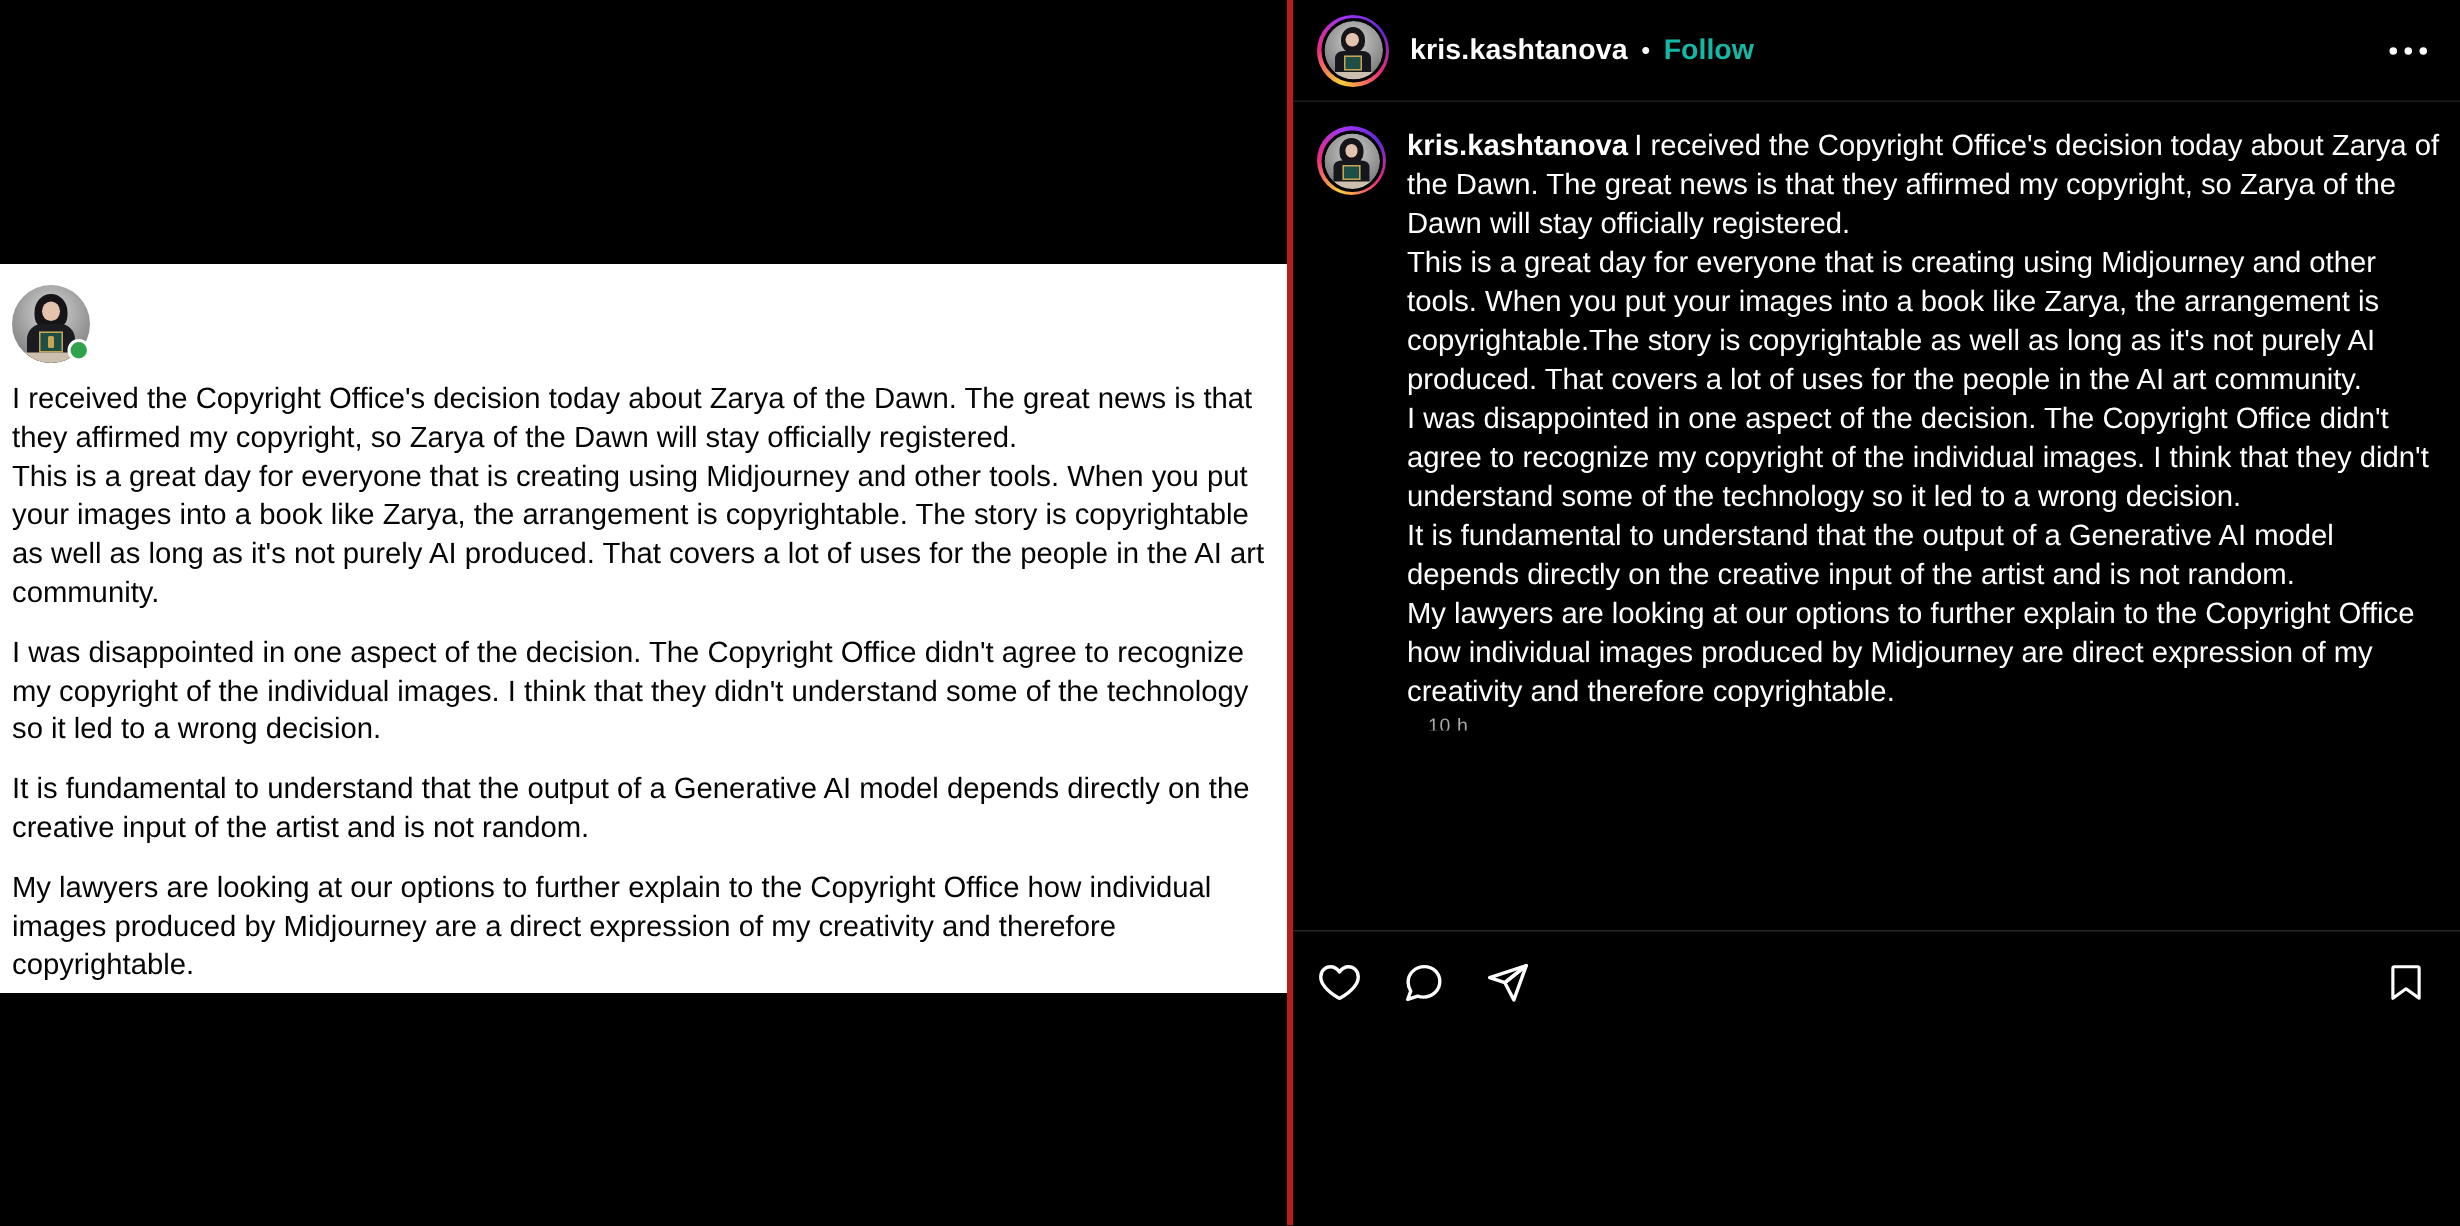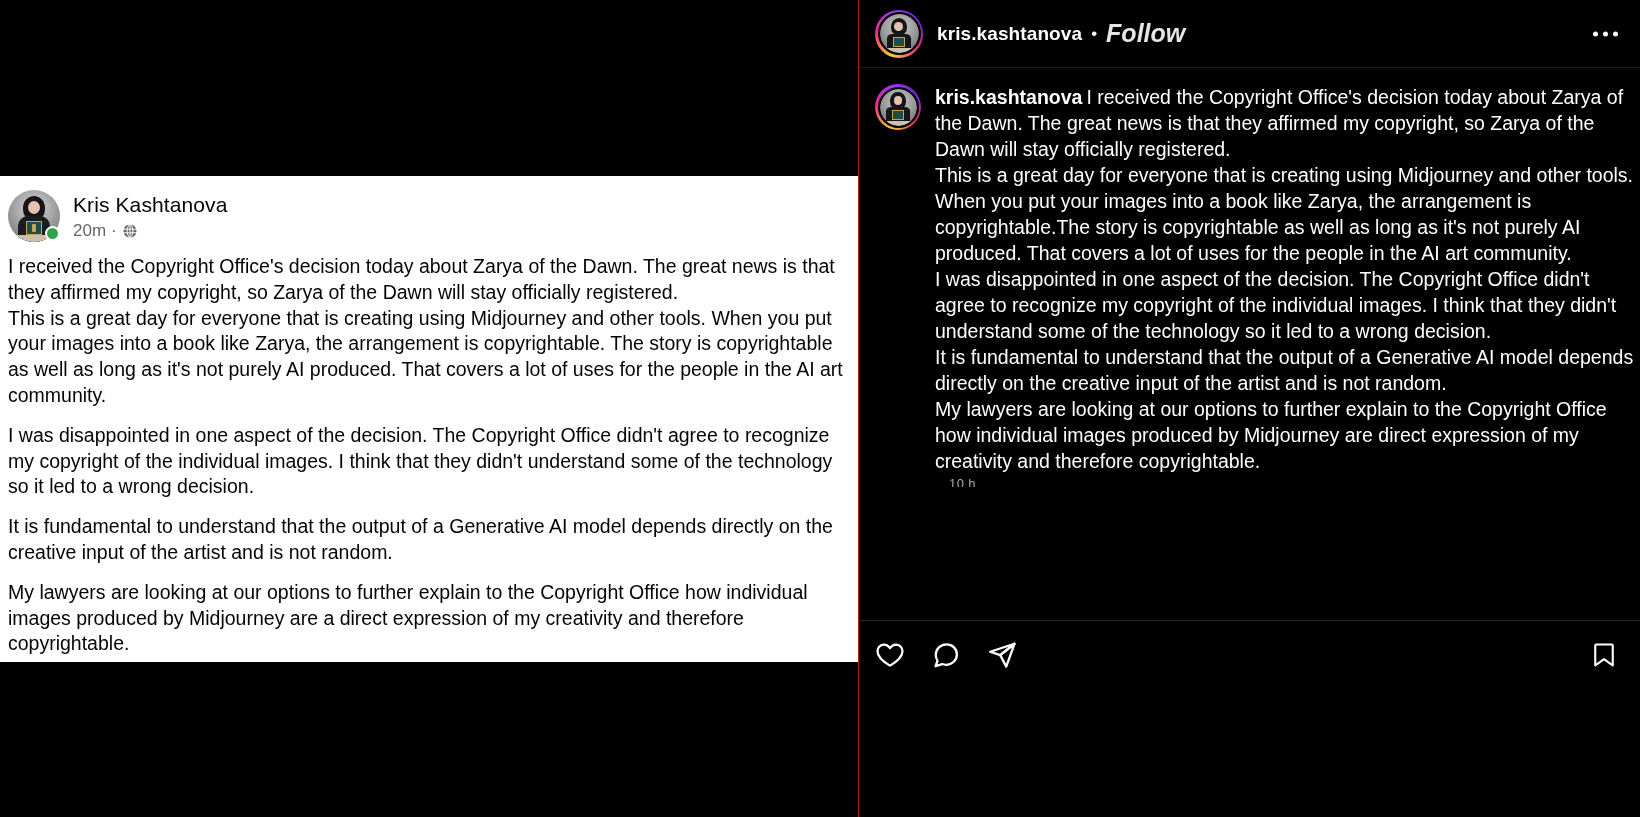--- a/index.html
+++ b/index.html
@@ -72,21 +72,21 @@
     font-size: 19.5px; line-height: 25.8px; color: #050505;
   }
   .fb-body p { margin: 0; }
   .fb-body p + p { margin-top: 14px; }
 
   
   .ig-panel {
     position: absolute; left: 858px; top: 0;
     width: 782px; height: 817px;
     background: #000; color: #fff;
-    border-left: 1px solid #b91c1c;
+    border-left: 4px solid #b91c1c;
     overflow: hidden;
   }
   .ig-header {
     display: flex; align-items: center;
     height: 68px; padding: 0 18px 0 16px;
     border-bottom: 1px solid #1b1b1b;
     position: relative;
   }
   .ring {
     border-radius: 50%;
@@ -117,21 +117,21 @@
     background: #1d4f46; border: 1px solid #c9a552; }
   .ig-ava .base { position: absolute; left: 14%; bottom: 0; width: 72%; height: 13%;
     background: #cdbfae; }
 
   .ig-username {
     font-size: 19px; font-weight: 700; color: #fff; margin-left: 14px;
     letter-spacing: 0.1px;
   }
   .ig-dot { color: #fff; font-size: 17px; margin: 0 9px; }
   .ig-follow {
-    color: #e5e5e5; font-size: 25px; font-weight: 600; cursor: pointer; font-style: italic;
+    color: #14b8a6; font-size: 19px; font-weight: 600; cursor: pointer;
   }
   .ig-more {
     position: absolute; right: 22px; top: 50%; transform: translateY(-50%);
     display: flex; gap: 5px; cursor: pointer;
   }
   .ig-more i { width: 5px; height: 5px; border-radius: 50%; background: #fff; display: block; }
 
   .ig-caption-area {
     position: relative;
     padding: 16px 6px 0 16px;
@@ -182,35 +182,20 @@
           <span class="hair"></span>
             <span class="face"></span>
             <span class="body"></span>
           <span class="book"></span>
             <span class="book-i"></span>
             <span class="base"></span>
         </div>
         <span class="fb-online"></span>
       </div>
 
-      <div class="fb-meta">
-        <div class="fb-name">Kris Kashtanova</div>
-        <div class="fb-sub">
-          <span>20m</span>
-          <span>·</span>
-          <span class="fb-globe">
-            <svg width="16" height="16" viewBox="0 0 16 16" aria-hidden="true">
-              <circle cx="8" cy="8" r="7.1" fill="#65676b"></circle>
-              <path d="M8 1.1c1.9 1.6 2.9 4 2.9 6.9S9.9 13.3 8 14.9C6.1 13.3 5.1 10.9 5.1 8S6.1 2.7 8 1.1z" fill="none" stroke="#fff" stroke-width="1"></path>
-              <path d="M1.3 6.2h13.4M1.3 9.8h13.4M8 1v14" stroke="#fff" stroke-width="1" fill="none"></path>
-              <circle cx="8" cy="8" r="7.1" fill="none" stroke="#fff" stroke-width="1.1"></circle>
-            </svg>
-          </span>
-        </div>
-      </div>
     </div>
 
     <div class="fb-body">
       <p style="white-space:pre-line">I received the Copyright Office's decision today about Zarya of the Dawn. The great news is that they affirmed my copyright, so Zarya of the Dawn will stay officially registered.
 This is a great day for everyone that is creating using Midjourney and other tools. When you put your images into a book like Zarya, the arrangement is copyrightable. The story is copyrightable as well as long as it's not purely AI produced. That covers a lot of uses for the people in the AI art community.</p>
       <p>I was disappointed in one aspect of the decision. The Copyright Office didn't agree to recognize my copyright of the individual images. I think that they didn't understand some of the technology so it led to a wrong decision.</p>
       <p>It is fundamental to understand that the output of a Generative AI model depends directly on the creative input of the artist and is not random.</p>
       <p>My lawyers are looking at our options to further explain to the Copyright Office how individual images produced by Midjourney are a direct expression of my creativity and therefore copyrightable.</p>
     </div>
   </div>

